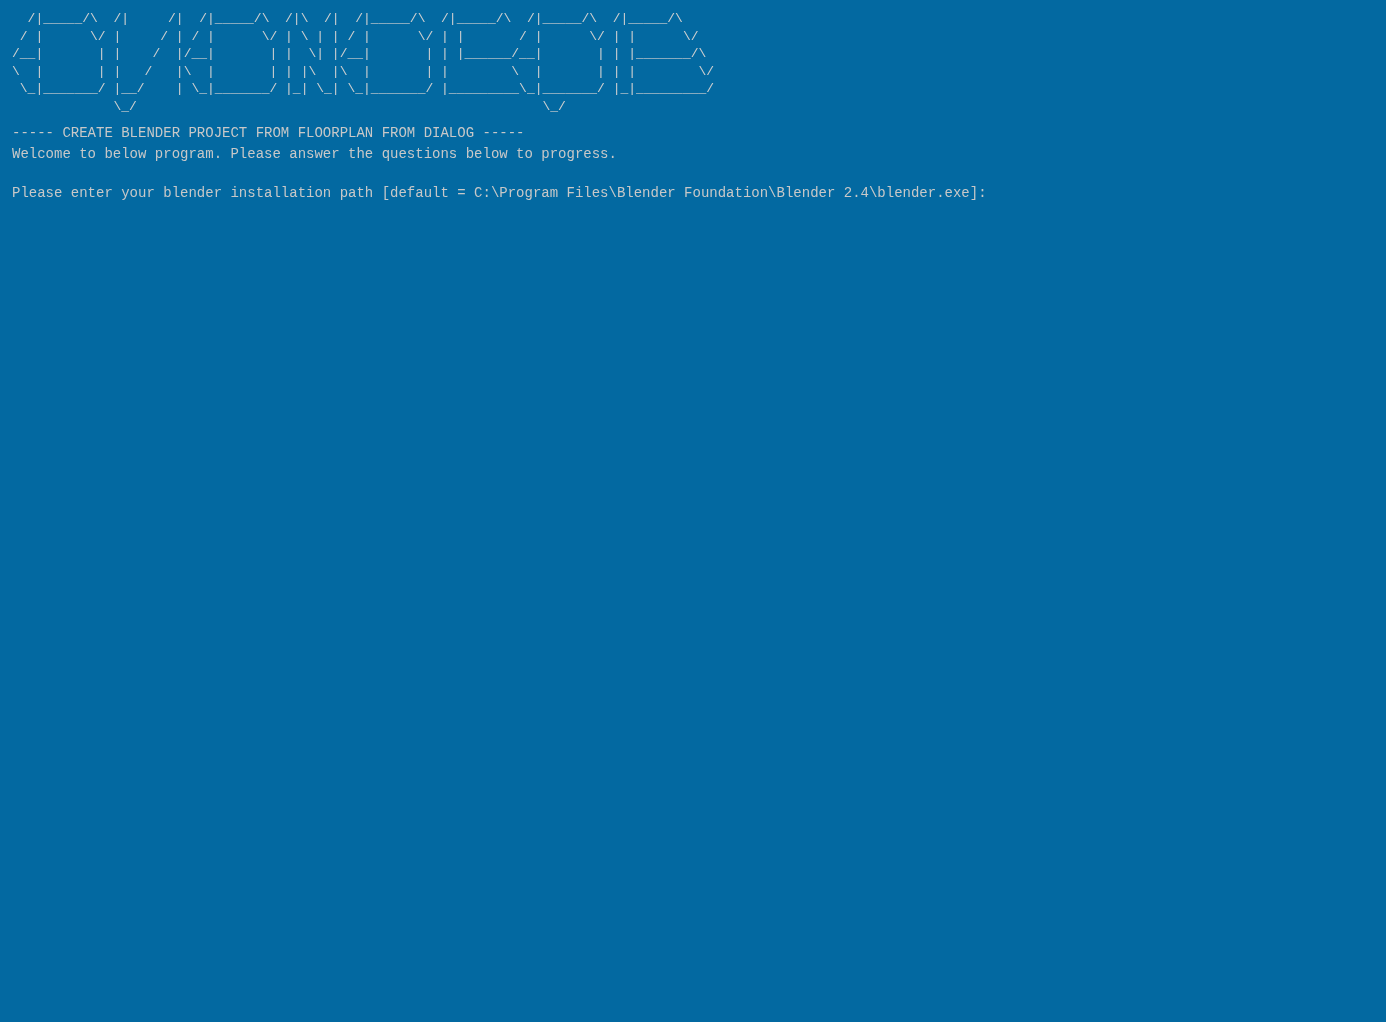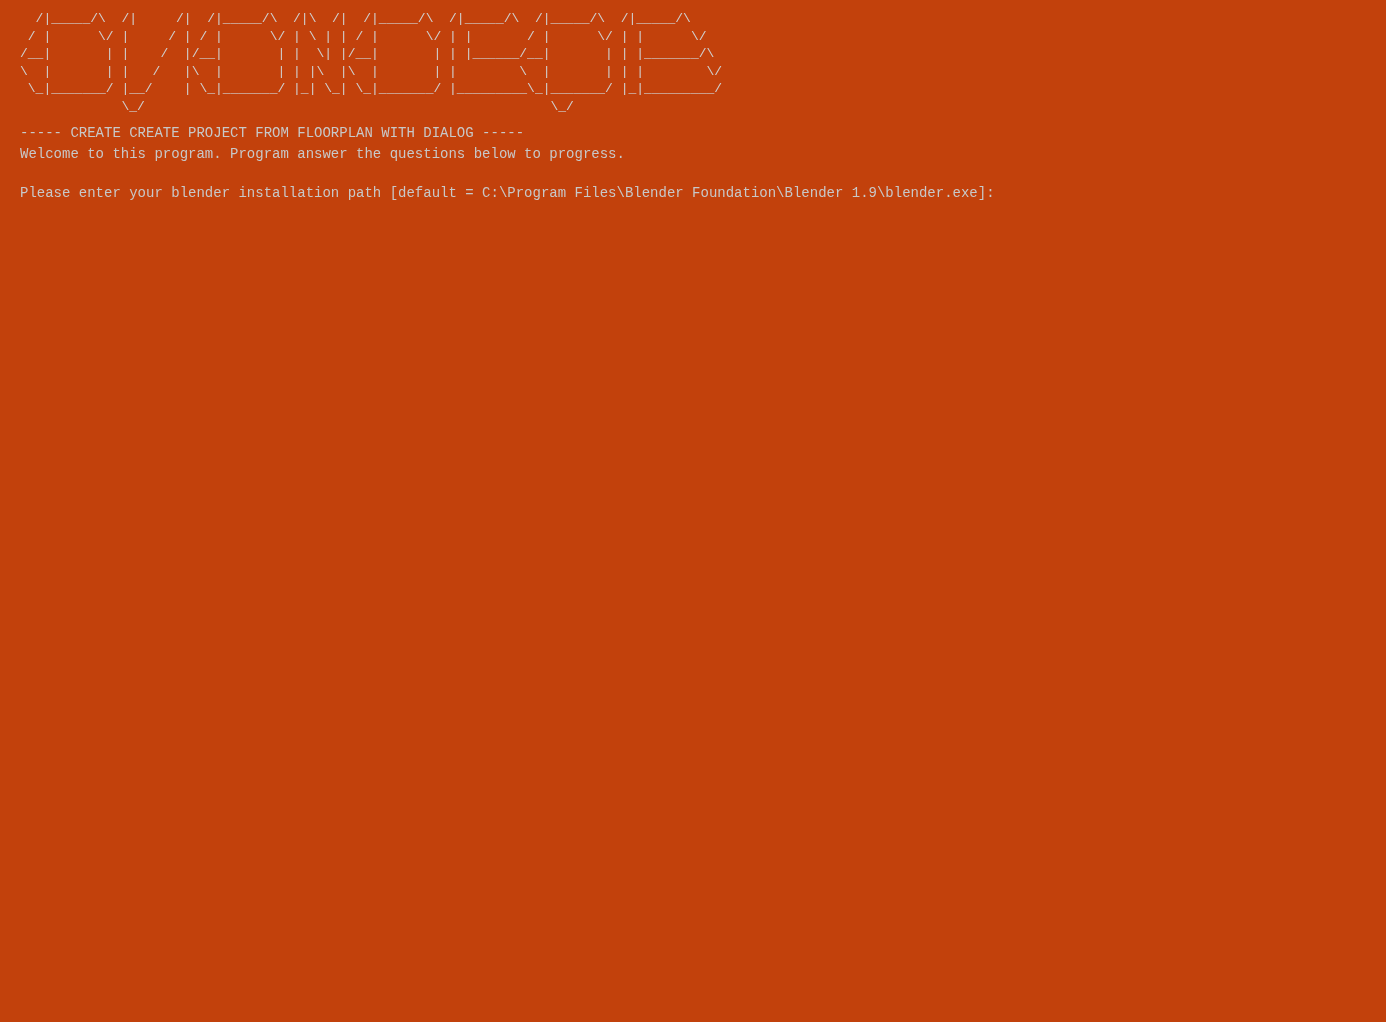--- a/index.html
+++ b/index.html
@@ -13,22 +13,22 @@
       width: 1386px;
       height: 1022px;
       overflow: hidden;
       font-family: 'Courier New', Courier, monospace;
       color: #c8c8c8;
     }
 
     .terminal {
       width: 100%;
       height: 100%;
-      background-color: #c2410c;
-      padding: 10px 20px;
+      background-color: #0369a1;
+      padding: 10px 12px;
       position: relative;
     }
 
     .ascii-art {
       display: block;
       font-size: 13px;
       line-height: 1.35;
       color: #d0d0d0;
       white-space: pre;
       font-family: 'Courier New', Courier, monospace;
@@ -63,18 +63,18 @@
 
 <div class="terminal">
   <pre class="ascii-art">  /|_____/\  /|     /|  /|_____/\  /|\  /|  /|_____/\  /|_____/\  /|_____/\  /|_____/\
  / |      \/ |     / | / |      \/ | \ | | / |      \/ | |       / |      \/ | |      \/
 /__|       | |    /  |/__|       | |  \| |/__|       | | |______/__|       | | |_______/\
 \  |       | |   /   |\  |       | | |\  |\  |       | |        \  |       | | |        \/
  \_|_______/ |__/    | \_|_______/ |_| \_| \_|_______/ |_________\_|_______/ |_|_________/
              \_/                                                    \_/</pre>
 
   <div class="terminal-content">
-    <div class="terminal-text">----- CREATE CREATE PROJECT FROM FLOORPLAN WITH DIALOG -----</div>
-    <div class="terminal-text">Welcome to this program. Program answer the questions below to progress.</div>
+    <div class="terminal-text">----- CREATE BLENDER PROJECT FROM FLOORPLAN FROM DIALOG -----</div>
+    <div class="terminal-text">Welcome to below program. Please answer the questions below to progress.</div>
     <br>
-    <div class="terminal-text">Please enter your blender installation path [default = C:\Program Files\Blender Foundation\Blender 1.9\blender.exe]:</div>
+    <div class="terminal-text">Please enter your blender installation path [default = C:\Program Files\Blender Foundation\Blender 2.4\blender.exe]:</div>
   </div>
 </div>
 
 </body></html>

